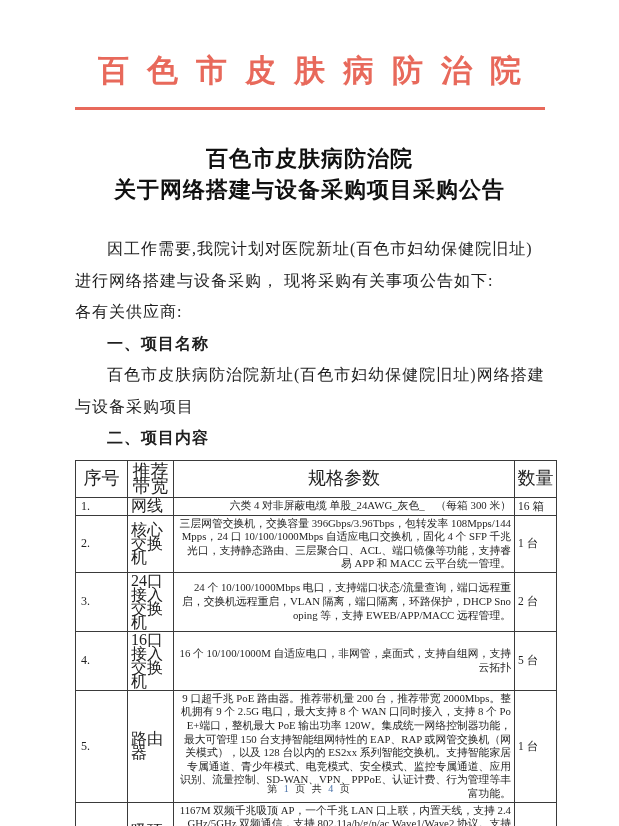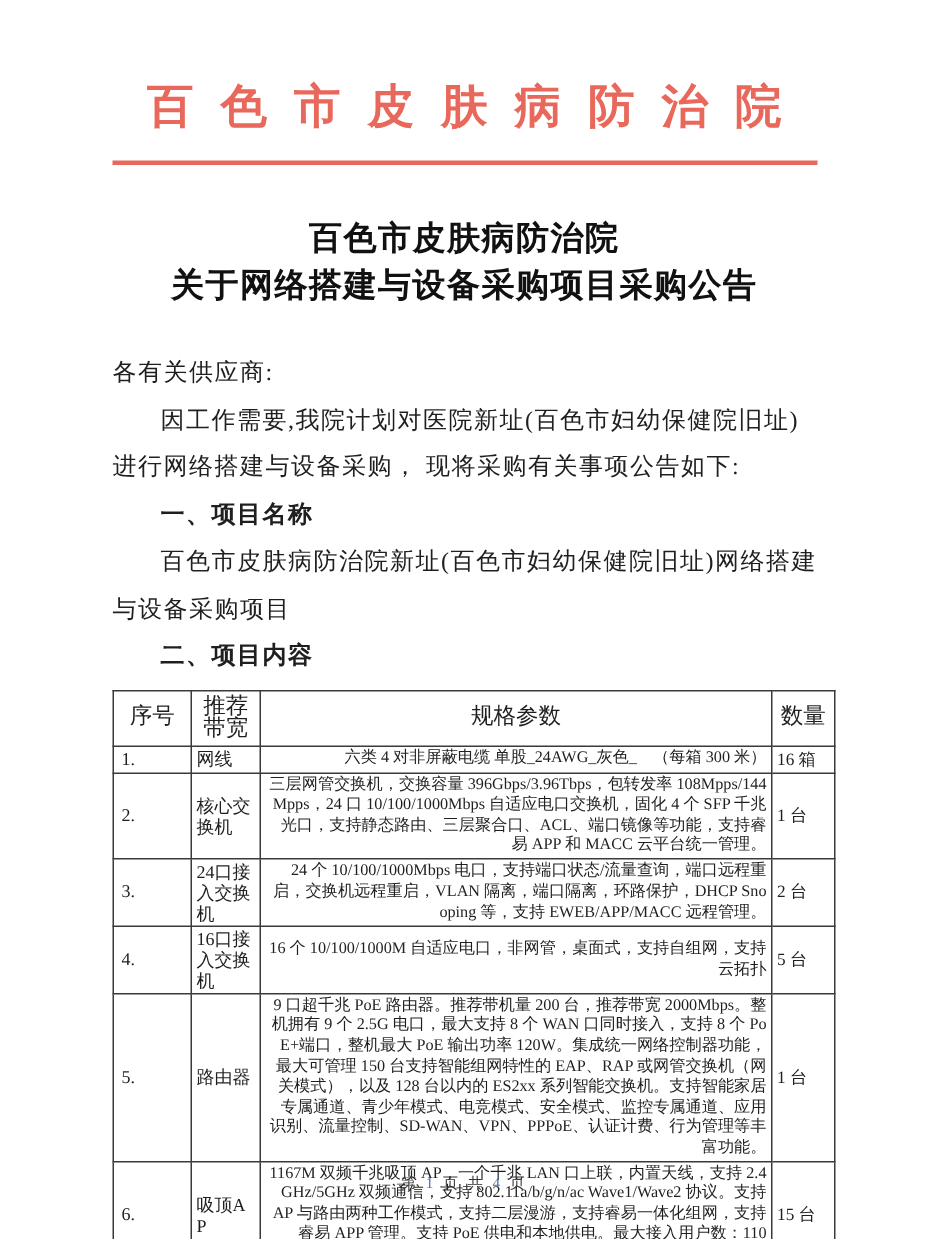--- a/index.html
+++ b/index.html
@@ -53,31 +53,31 @@
     table-layout:fixed;
   }
   .spec-table th,.spec-table td{
     border:1px solid #3a3a3a;
     padding:1px 3px;
     vertical-align:middle;
     font-weight:normal;
     word-break:break-all;
   }
   .spec-table th{
-    font-size:15px;
+    font-size:18px;
     text-align:center;
     line-height:15px;
     padding:3px 2px;
   }
   .col-seq{width:52px;}
   .col-name{width:46px;}
   .col-spec{width:341px;}
   .col-qty{width:42px;}
   td.seq{font-size:12px;padding-left:5px;}
-  td.name{font-size:12px;line-height:14px;font-family:Liberation Serif, serif;}
+  td.name{font-size:16px;line-height:14px;font-family:Liberation Serif, serif;}
   td.spec{font-size:10.8px;line-height:13.6px;text-align:right;}
   td.qty{font-size:11.5px;white-space:nowrap;}
   .page-footer{
     position:absolute;
     left:0;right:0;
     bottom:30px;
     text-align:center;
     font-size:10px;
     letter-spacing:2px;
     color:#333;
@@ -91,22 +91,22 @@
 
   <div class="letterhead">百色市皮肤病防治院</div>
   <hr class="letterhead-rule">
 
   <div class="doc-title">
     <div>百色市皮肤病防治院</div>
     <div>关于网络搭建与设备采购项目采购公告</div>
   </div>
 
   <div class="body-text">
+    <p class="para">因工作需要,我院计划对医院新址(百色市妇幼保健院旧址)进行网络搭建与设备采购， 现将采购有关事项公告如下:</p>
     <p class="para no-indent">各有关供应商:</p>
-    <p class="para">因工作需要,我院计划对医院新址(百色市妇幼保健院旧址)进行网络搭建与设备采购， 现将采购有关事项公告如下:</p>
     <p class="sec-heading">一、项目名称</p>
     <p class="para">百色市皮肤病防治院新址(百色市妇幼保健院旧址)网络搭建与设备采购项目</p>
     <p class="sec-heading">二、项目内容</p>
   </div>
 
   <table class="spec-table">
     <colgroup>
       <col class="col-seq">
         <col class="col-name">
         <col class="col-spec">

